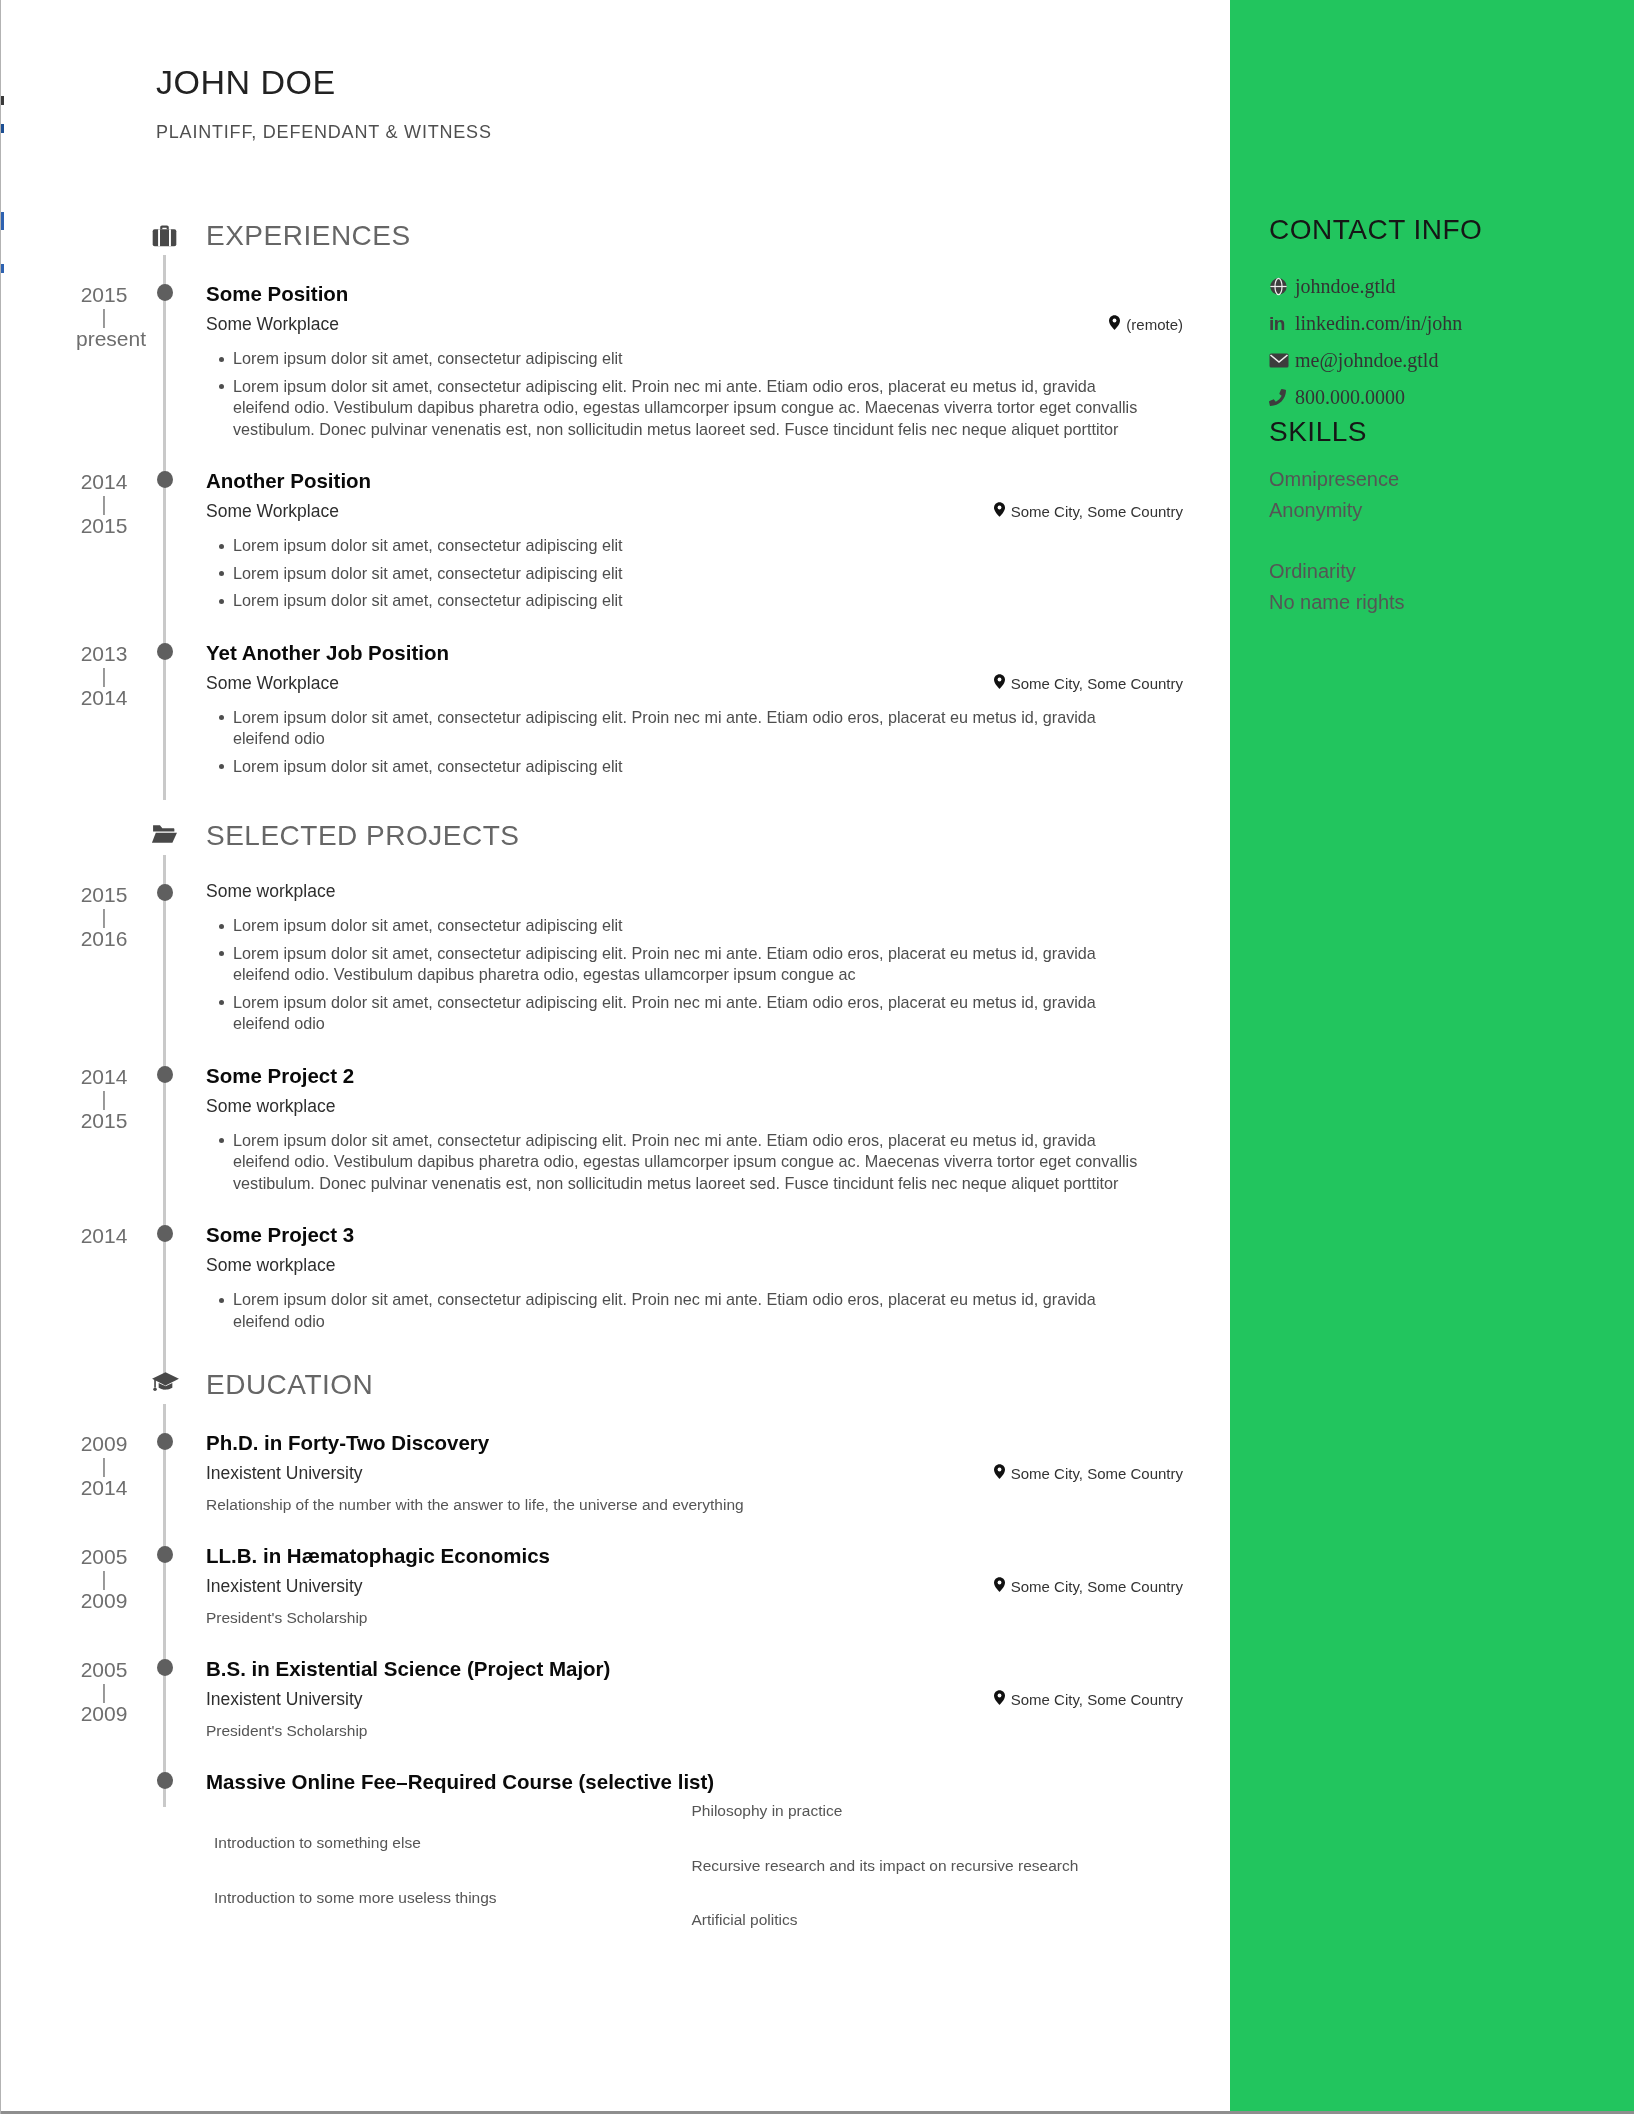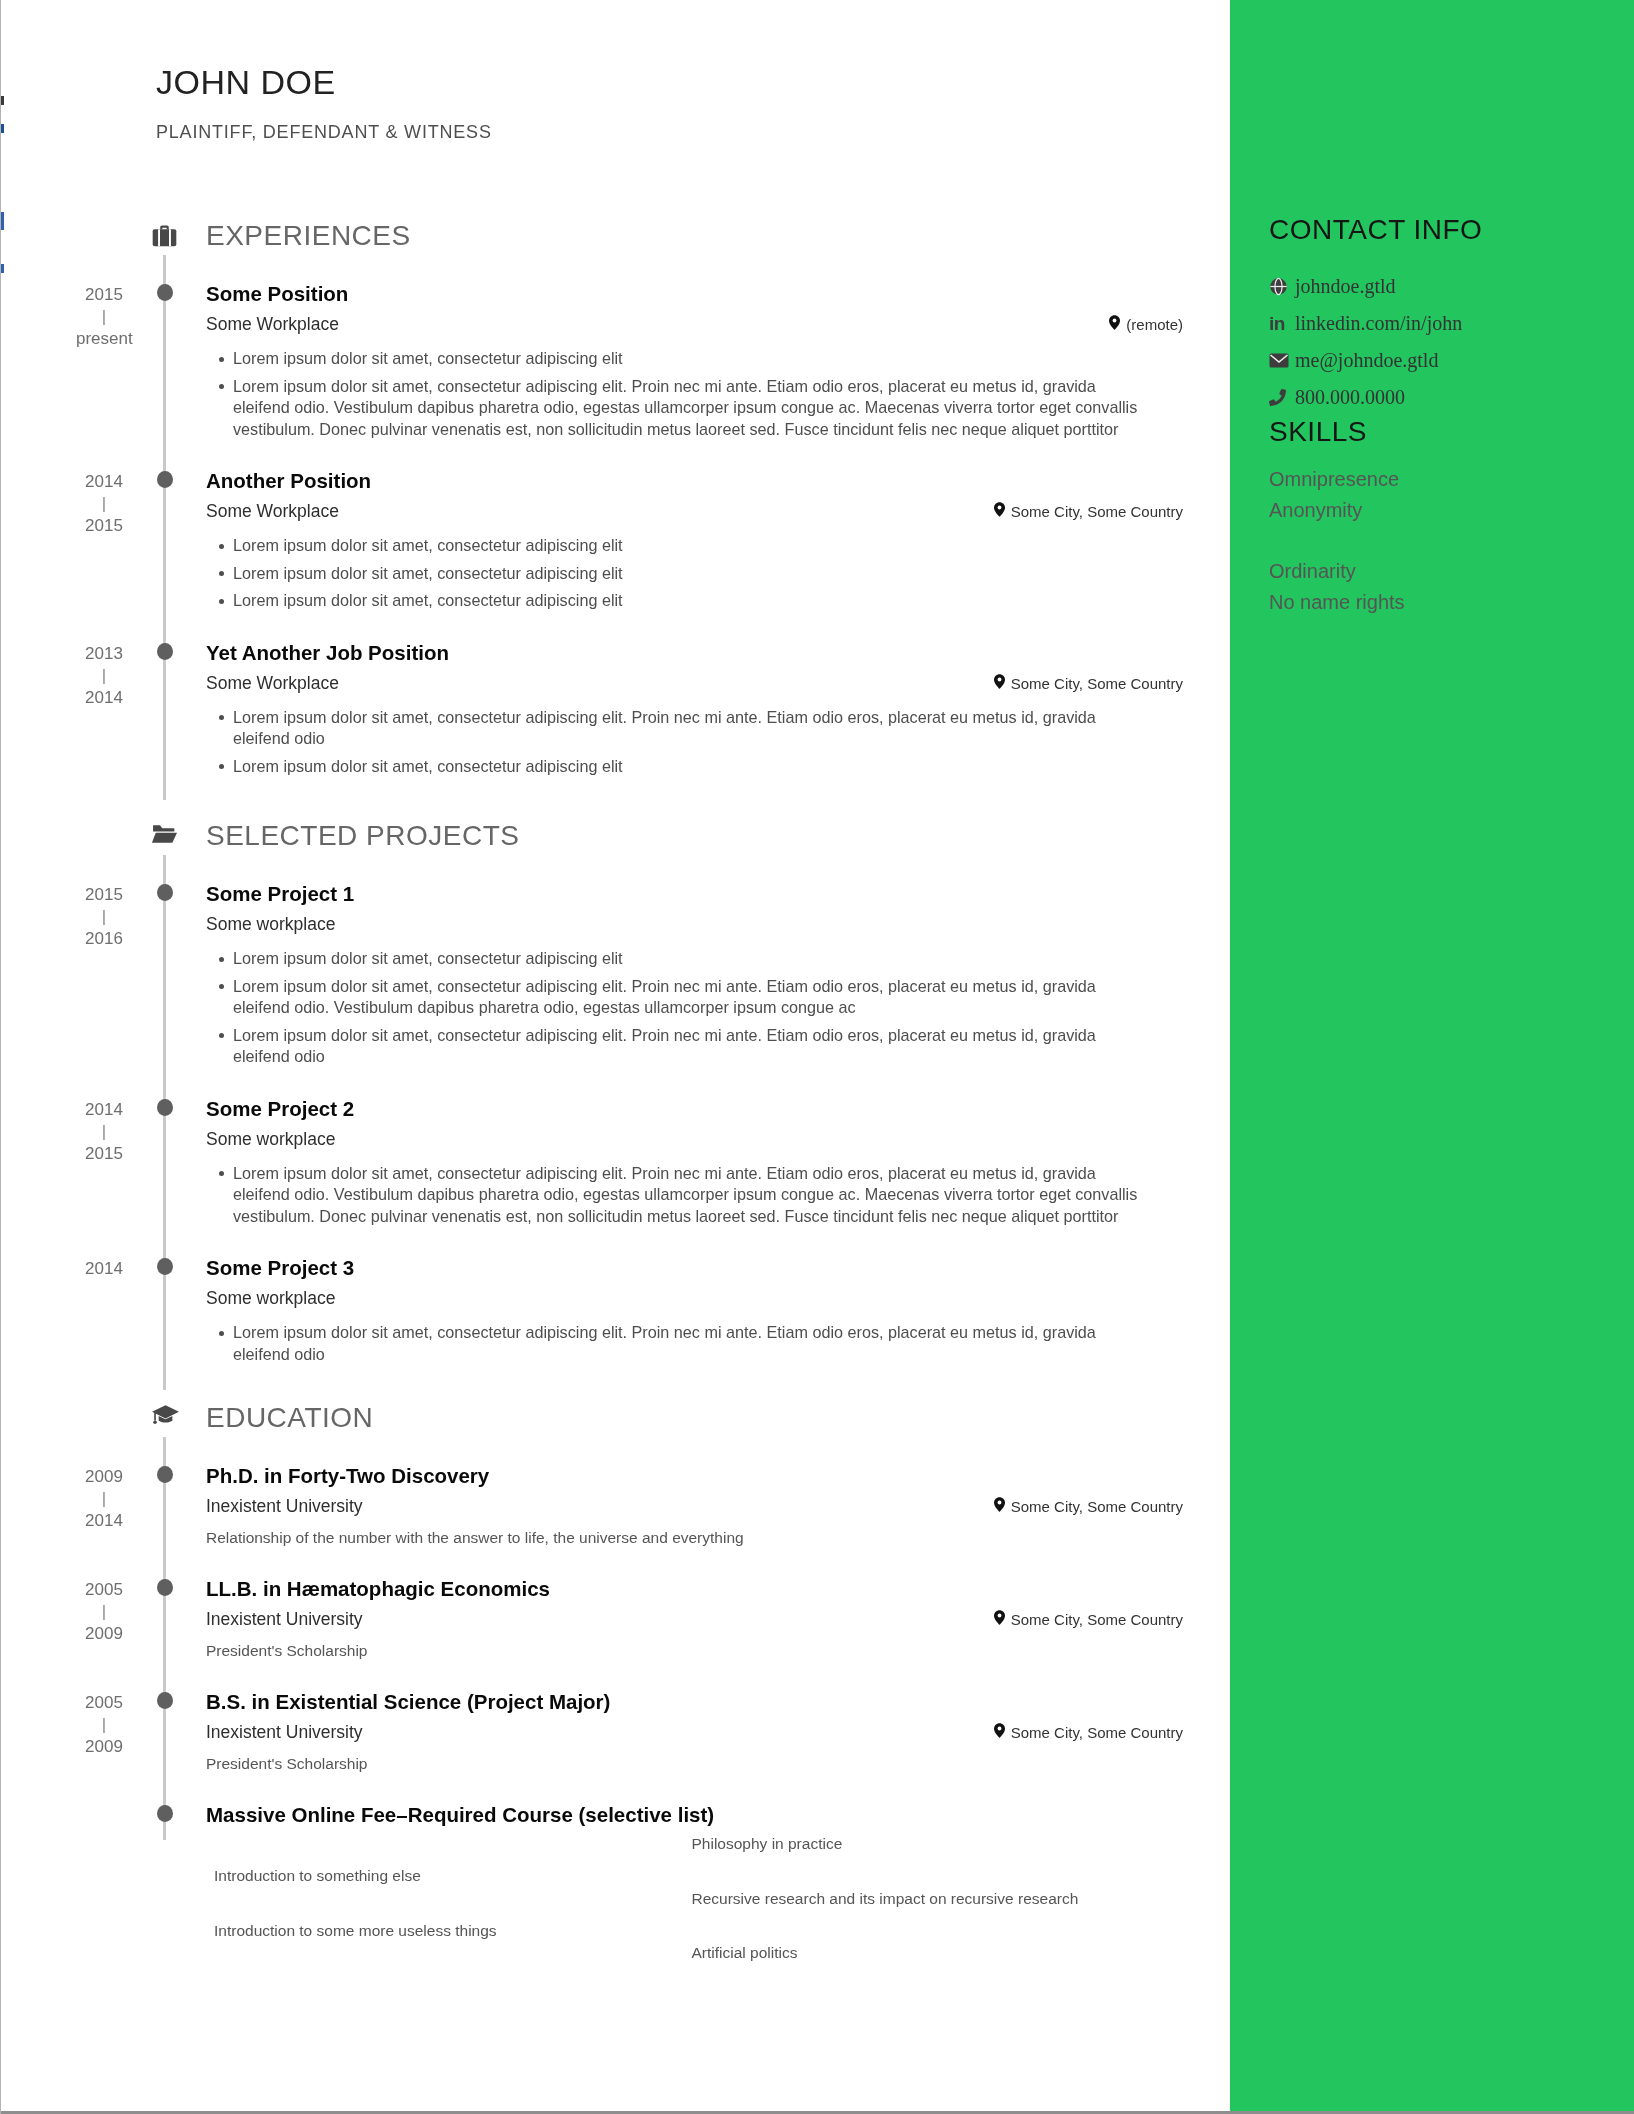--- a/index.html
+++ b/index.html
@@ -35,21 +35,21 @@
   .sec-edu{margin-top:36px;}
   .sec-head{position:relative;height:34px;}
   .sec-icon{position:absolute;left:150px;top:3px;width:27px;height:27px;color:#484848;}
   .sec-icon svg{display:block;}
   .sec-title{margin:0 0 0 205px;font-size:28px;line-height:34px;font-weight:400;color:#666;letter-spacing:.5px;}
   .tl-line{position:absolute;left:162px;top:36px;width:2.5px;background:#c9c9c9;z-index:0;}
   .entries{margin-top:28px;}
   .entry{position:relative;margin-left:205px;width:977px;}
   .entry + .entry{margin-top:28px;}
   .dot{position:absolute;left:-49px;top:3px;width:16px;height:17px;border-radius:50%;background:#5f5f5f;z-index:1;}
-  .dates{position:absolute;left:-130px;top:3px;width:56px;text-align:center;font-size:17px;line-height:22px;color:#6e6e6e;}
+  .dates{position:absolute;left:-130px;top:3px;width:56px;text-align:center;font-size:21px;line-height:22px;color:#6e6e6e;}
   .dates .sep{color:#8a8a8a;}
   .e-title{margin:0;font-size:20.5px;line-height:25px;font-weight:700;color:#0a0a0a;}
   .e-meta{display:flex;justify-content:space-between;align-items:baseline;margin-top:8px;font-size:17.5px;line-height:21px;color:#2e2e2e;}
   .e-loc{font-size:15px;color:#333;display:inline-flex;align-items:center;gap:6px;white-space:nowrap;}
   .pin{color:#111;display:inline-block;}
   .bullets{list-style:none;margin:13px 0 0 0;padding:0;max-width:940px;}
   .bullets li{position:relative;padding-left:27px;font-size:16.2px;line-height:21.5px;color:#4e4e4e;margin-bottom:6px;}
   .bullets li::before{content:"";position:absolute;left:13px;top:8.5px;width:5px;height:5px;border-radius:50%;background:#4e4e4e;}
   .e-desc{margin:10px 0 0 0;font-size:15.5px;line-height:21px;color:#555;}
   .courses{list-style:none;margin:6px 0 0 8px;padding:0;columns:2;column-gap:55px;max-width:900px;}
@@ -215,21 +215,20 @@
           </div>
           <div class="tl-line" style="height: 535px;"></div>
           <div class="entries">
             <article class="entry">
               <div class="dates">
                 <div>2015</div>
                 <div class="sep">|</div>
                 <div>2016</div>
               </div>
               <span class="dot"></span>
-              <h3 class="e-title">Some Project 1</h3>
               <div class="e-meta">
                 <span class="e-org">Some workplace</span>
               </div>
               <ul class="bullets">
                 <li>Lorem ipsum dolor sit amet, consectetur adipiscing elit</li>
                 <li>Lorem ipsum dolor sit amet, consectetur adipiscing elit. Proin nec mi ante. Etiam odio eros, placerat eu metus id, gravida eleifend odio. Vestibulum dapibus pharetra odio, egestas ullamcorper ipsum congue ac</li>
                 <li>Lorem ipsum dolor sit amet, consectetur adipiscing elit. Proin nec mi ante. Etiam odio eros, placerat eu metus id, gravida eleifend odio</li>
               </ul>
             </article>
             <article class="entry">

